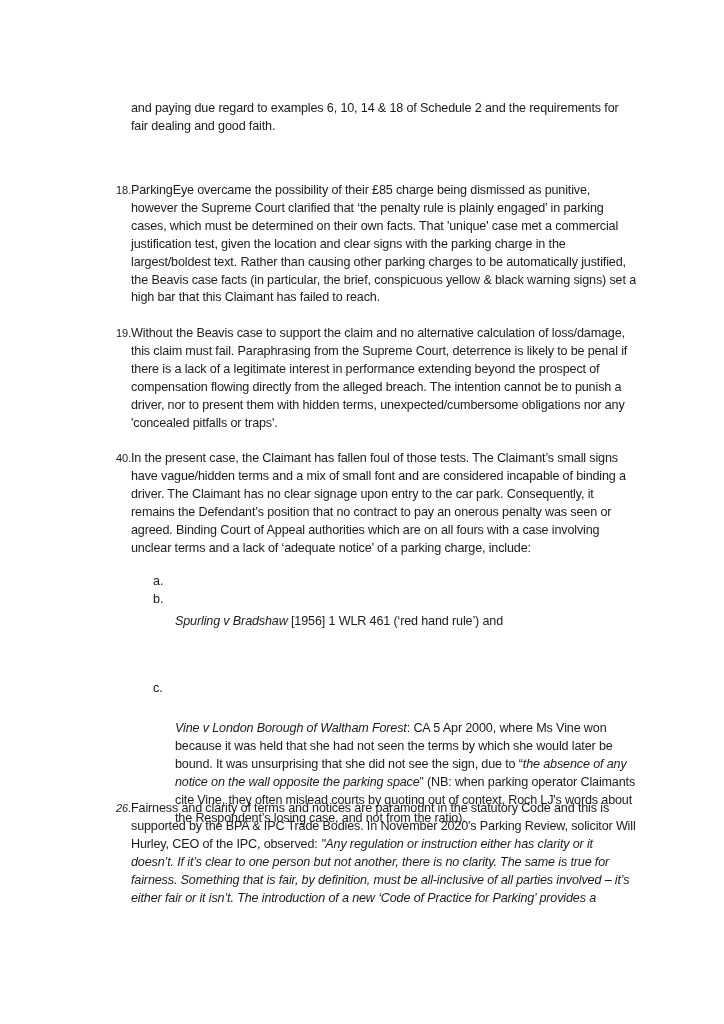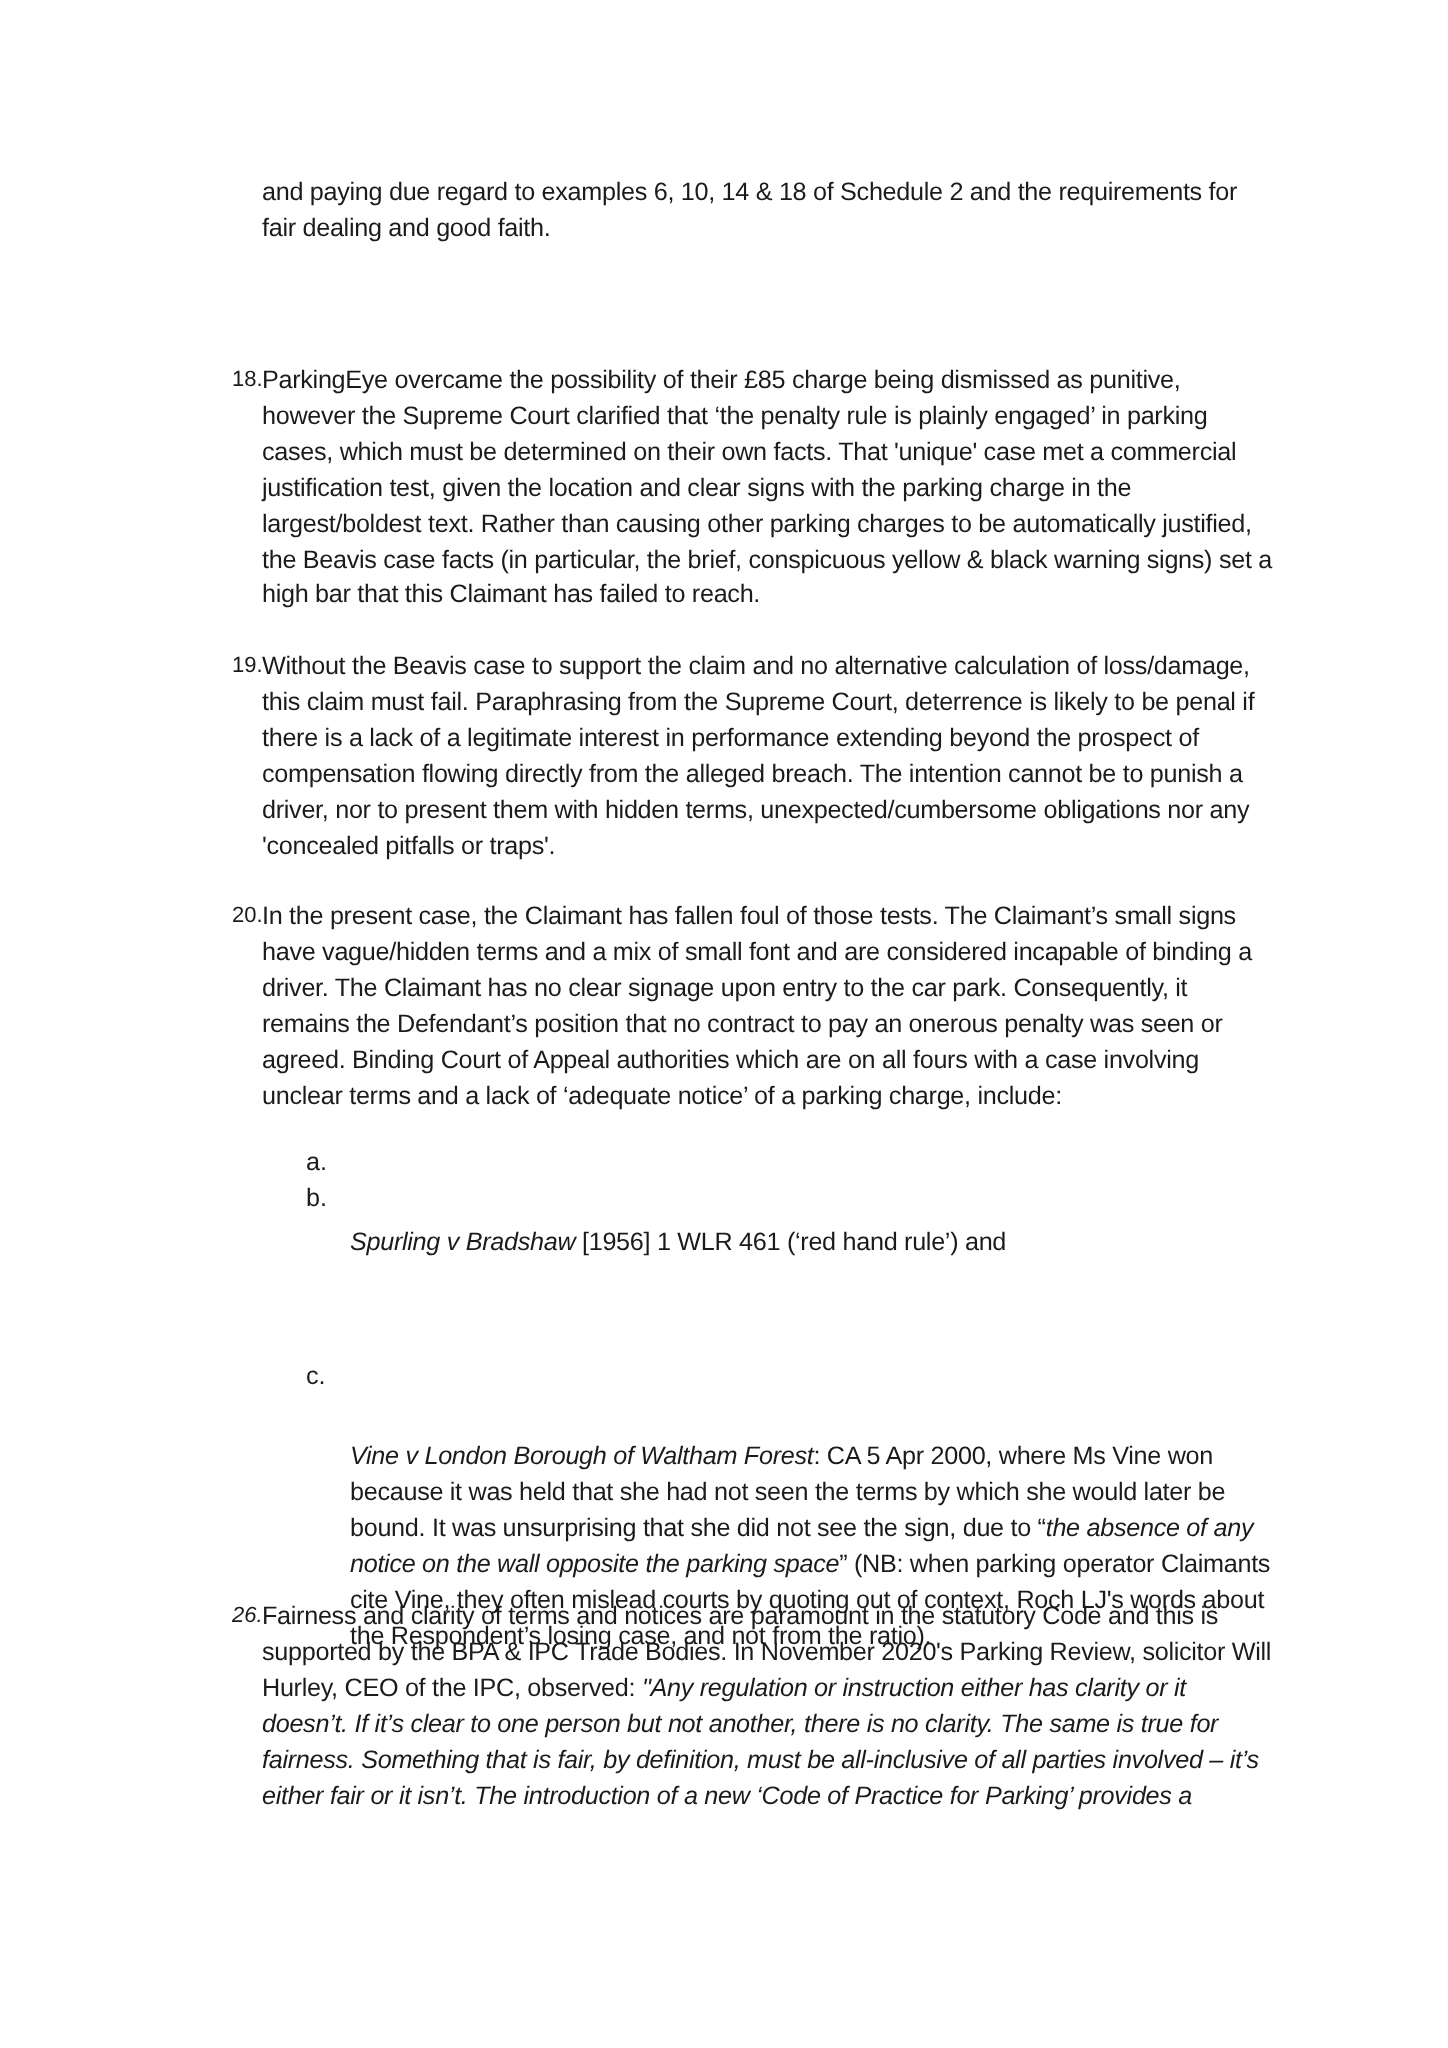--- a/index.html
+++ b/index.html
@@ -1,20 +1,20 @@
 <!DOCTYPE html>
 <html><head>
 <meta charset="utf-8">
 <style>
   html, body { margin: 0; padding: 0; background: #ffffff; }
   body { width: 724px; height: 1024px; position: relative; overflow: hidden;
          font-family: "Liberation Sans", sans-serif; color: #1b1b1b; }
   .page { position: absolute; left: 0; top: 0; width: 724px; height: 1024px; }
   .p { position: absolute; font-size: 12.6px; line-height: 17.9px; letter-spacing: -0.15px; }
-  .cont { left: 131px; top: 88px; width: 500px; }
+  .cont { left: 131px; top: 100px; width: 500px; }
   .heading { position: absolute; left: 88px; top: 153px; font-size: 14.2px; font-weight: bold;
              color: #3a3a3a; letter-spacing: -0.1px; white-space: nowrap; }
   .heading i { font-weight: bold; }
   .num { position: absolute; left: 116px; width: 22px; font-size: 11px; line-height: 17.9px; }
   .body { left: 131px; width: 508px; }
   .sub-label { position: absolute; left: 153px; width: 20px; font-size: 12.6px; line-height: 17.9px; }
   .sub-body { left: 175px; width: 462px; margin-top: 40px; }
   i, em { font-style: italic; }
 </style>
 </head>
@@ -24,21 +24,21 @@
 
   <div class="p cont">and paying due regard to examples 6, 10, 14 &amp; 18 of Schedule 2 and the requirements for fair dealing and good faith.</div>
 
 
   <div class="num" style="top:182px">18.</div>
   <div class="p body" style="top:182px">ParkingEye overcame the possibility of their £85 charge being dismissed as punitive, however the Supreme Court clarified that ‘the penalty rule is plainly engaged’ in parking cases, which must be determined on their own facts.  That 'unique' case met a commercial justification test, given the location and clear signs with the parking charge in the largest/boldest text.  Rather than causing other parking charges to be automatically justified, the Beavis case facts (in particular, the brief, conspicuous yellow &amp; black warning signs) set a high bar that this Claimant has failed to reach.</div>
 
   <div class="num" style="top:325px">19.</div>
   <div class="p body" style="top:325px">Without the Beavis case to support the claim and no alternative calculation of loss/damage, this claim must fail.  Paraphrasing from the Supreme Court, deterrence is likely to be penal if there is a lack of a legitimate interest in performance extending beyond the prospect of compensation flowing directly from the alleged breach.  The intention cannot be to punish a driver, nor to present them with hidden terms, unexpected/cumbersome obligations nor any 'concealed pitfalls or traps'.</div>
 
-  <div class="num" style="top:450px">20.</div>
+  <div class="num" style="top:450px">40.</div>
   <div class="p body" style="top:450px">In the present case, the Claimant has fallen foul of those tests. The Claimant’s small signs have vague/hidden terms and a mix of small font and are considered incapable of binding a driver.  The Claimant has no clear signage upon entry to the car park. Consequently, it remains the Defendant’s position that no contract to pay an onerous penalty was seen or agreed.  Binding Court of Appeal authorities which are on all fours with a case involving unclear terms and a lack of ‘adequate notice’ of a parking charge, include:</div>
 
   <div class="sub-label" style="top:573px">a.</div>
   <div class="p sub-body" style="top:573px"><i>Spurling v Bradshaw</i><span> [1956] 1 WLR 461 (‘red hand rule’) and</span></div>
 
   <div class="sub-label" style="top:591px">b.</div>
 
 
   <div class="sub-label" style="top:680px">c.</div>
   <div class="p sub-body" style="top:680px"><i>Vine v London Borough of Waltham Forest</i><span>: CA 5 Apr 2000, where Ms Vine won because it was held that she had not seen the terms by which she would later be bound.  It was unsurprising that she did not see the sign, due to “</span><i>the absence of any notice on the wall opposite the parking space</i><span>” (NB: when parking operator Claimants cite Vine, they often mislead courts by quoting out of context, Roch LJ's words about the Respondent’s losing case, and not from the ratio).</span></div>

